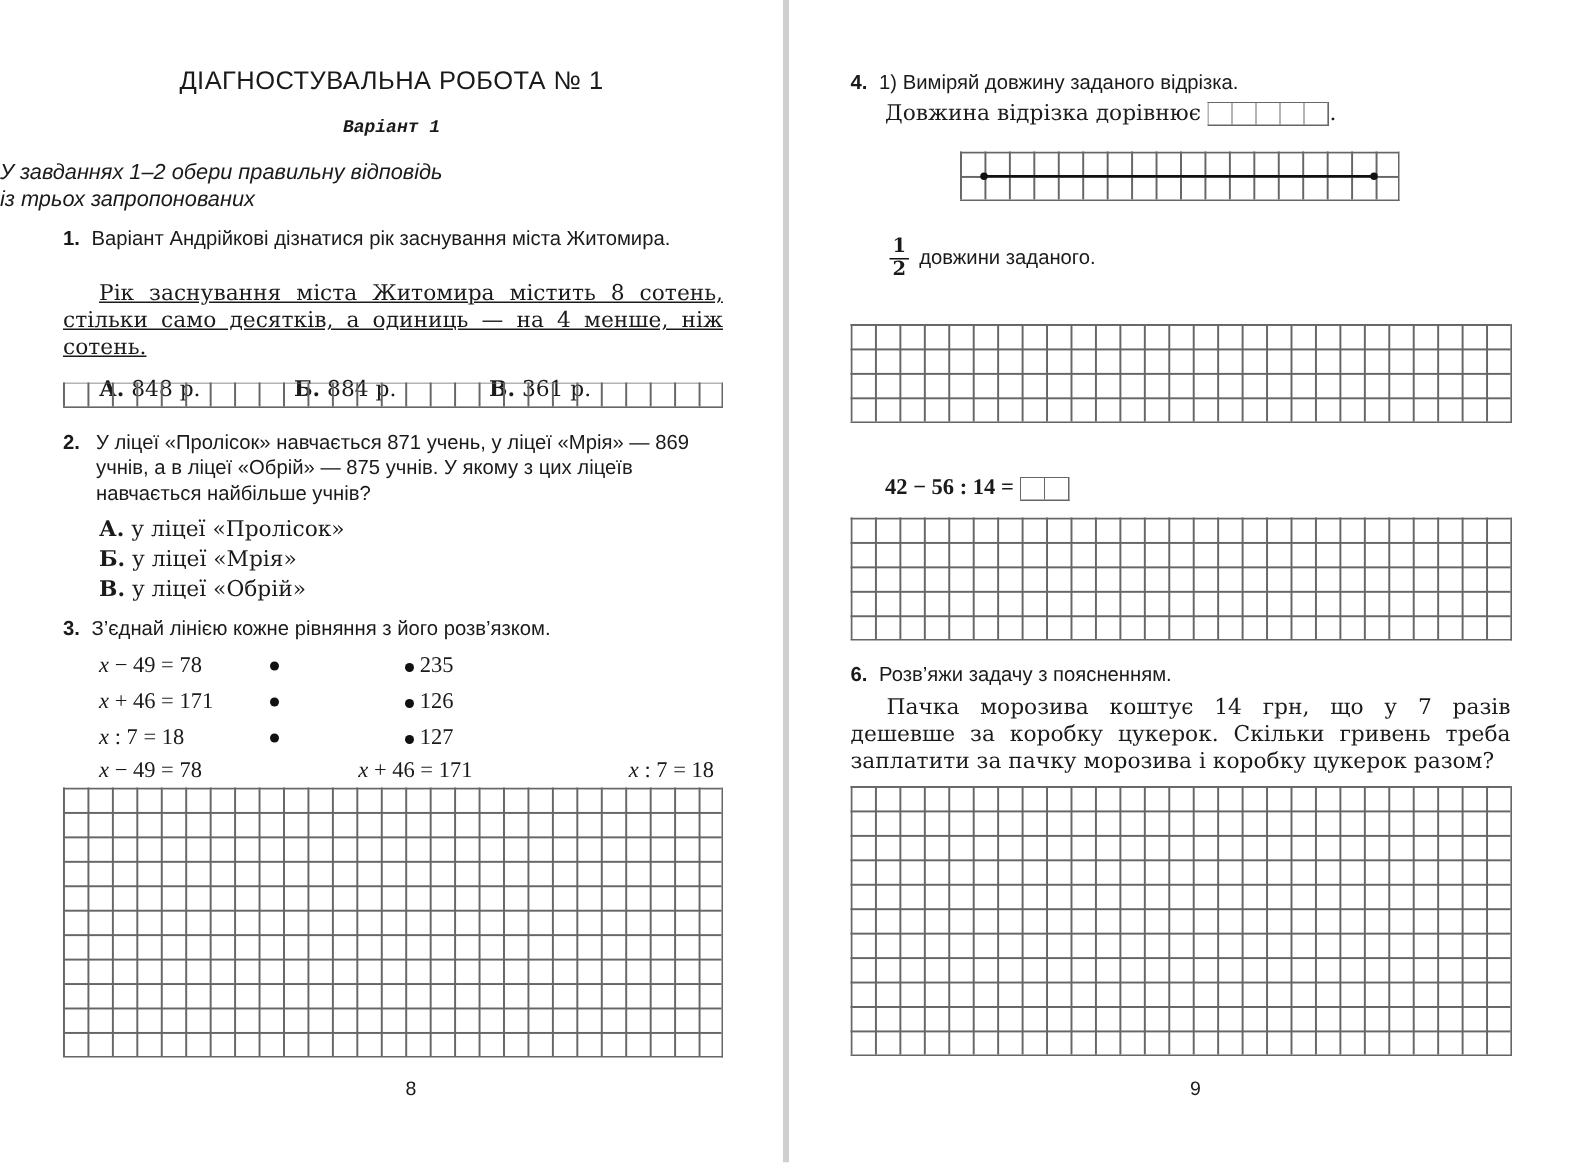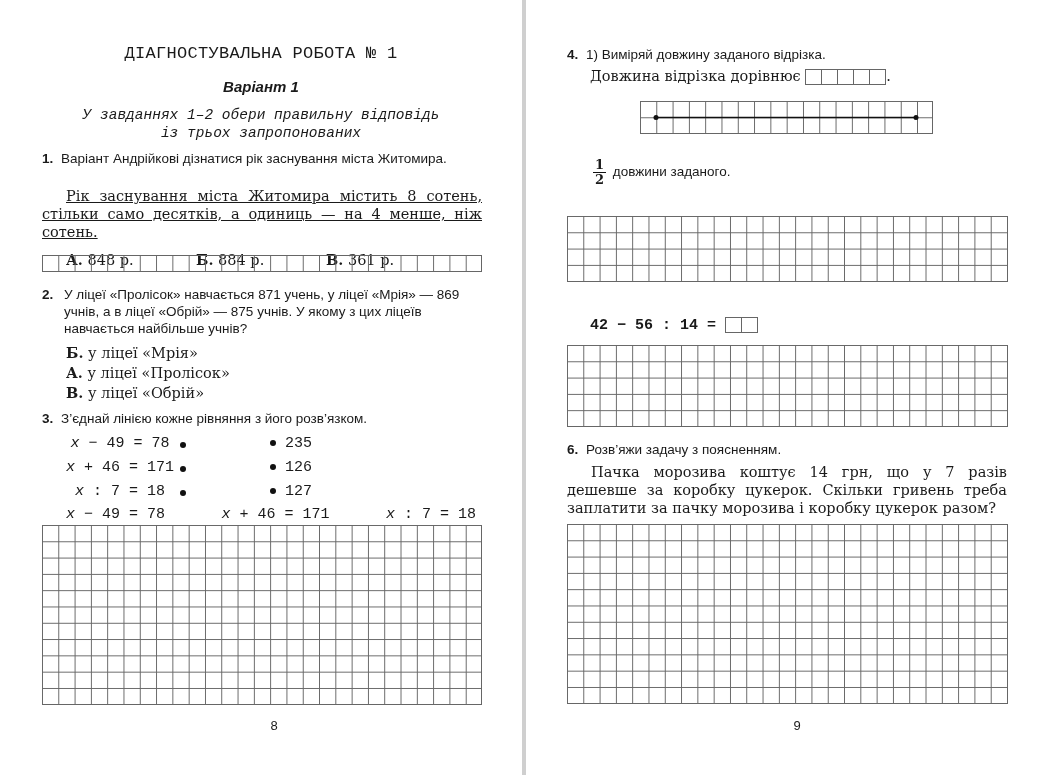--- a/index.html
+++ b/index.html
@@ -2,29 +2,29 @@
 <html><head>
 <meta charset="utf-8">
 <style>
   html,body{margin:0;padding:0;background:#fff;}
   body{width:1048px;height:775px;position:relative;overflow:hidden;color:#1a1a1a;}
   .page{position:absolute;top:0;height:775px;background:#fff;}
   #left{left:0;width:522px;}
   #right{left:526px;width:544px;}
   #spine{position:absolute;left:522px;top:0;width:4px;height:775px;background:#cfcfcf;}
   .abs{position:absolute;}
-  .title{font-family:Liberation Mono, monospace;font-size:17px;letter-spacing:0.3px;}
-  .variant{font-family:Liberation Sans, sans-serif;font-style:italic;font-weight:bold;font-size:15px;}
-  .instr{font-family:Liberation Mono, monospace;font-style:italic;font-size:14.5px;text-align:center;line-height:18px;}
+  .title{font-family:Liberation Sans, sans-serif;font-size:17px;letter-spacing:0.3px;}
+  .variant{font-family:Liberation Mono, monospace;font-style:italic;font-weight:bold;font-size:12px;}
+  .instr{font-family:Liberation Sans, sans-serif;font-style:italic;font-size:14.5px;line-height:18px;}
   .qnum{font-family:"Liberation Sans",sans-serif;font-weight:bold;font-size:13.5px;}
   .qtext{font-family:"Liberation Sans",sans-serif;font-size:13.5px;line-height:17px;}
   .body-serif{font-family:"DejaVu Serif",serif;font-size:14.5px;line-height:18px;text-align:justify;}
   .opt{font-family:"DejaVu Serif",serif;font-size:14.5px;}
   .opt b{font-weight:bold;}
-  .math{font-family:Liberation Mono, monospace;font-size:15px;text-align:center;}
+  .math{font-family:Liberation Serif, serif;font-size:15px;}
   .math i{font-style:italic;}
   .grid{position:absolute;border-right:1px solid #666;border-bottom:1px solid #666;
     background-image:linear-gradient(to right,#666 1px,transparent 1px),linear-gradient(to bottom,#666 1px,transparent 1px);
     background-size:16.3px 16.3px;}
   .boxes{display:inline-block;vertical-align:middle;height:15px;border-right:1px solid #666;border-bottom:1px solid #666;
     background-image:linear-gradient(to right,#666 1px,transparent 1px),linear-gradient(to bottom,#666 1px,transparent 1px);
     background-size:16px 16px;}
   .dot{display:inline-block;width:6px;height:6px;border-radius:50%;background:#111;vertical-align:middle;}
   .pnum{font-family:"Liberation Sans",sans-serif;font-size:13px;}
   .frac{display:inline-block;vertical-align:middle;text-align:center;font-family:"DejaVu Serif",serif;font-weight:bold;font-size:13px;line-height:14px;margin:0 3px;}
@@ -55,22 +55,22 @@
     </div>
   </div>
   <div class="grid" style="left:42px;top:255px;width:439px;height:16px;"></div>
 
   <div class="abs" style="left:42px;top:286px;width:440px;">
     <div class="qtext" style="display:flex;">
       <span class="qnum" style="width:22px;flex:none;">2.</span>
       <span>У ліцеї «Пролісок» навчається 871 учень, у ліцеї «Мрія» — 869 учнів, а в ліцеї «Обрій» — 875 учнів. У якому з цих ліцеїв навчається найбільше учнів?</span>
     </div>
     <div class="opt" style="margin-top:6px;padding-left:24px;line-height:20px;">
+      <div><b>А.</b> <span>у ліцеї «Пролісок»</span></div>
       <div><b>Б.</b> <span>у ліцеї «Мрія»</span></div>
-      <div><b>А.</b> <span>у ліцеї «Пролісок»</span></div>
       <div><b>В.</b> <span>у ліцеї «Обрій»</span></div>
     </div>
   </div>
 
   <div class="abs qtext" style="left:42px;top:410px;width:440px;">
     <span class="qnum">3.</span>
     <span style="margin-left:4px">З’єднай лінією кожне рівняння з його розв’язком.</span>
   </div>
   <div class="abs math" style="left:66px;top:432px;line-height:24px;">
     <div><i>x</i><span> − 49 = 78</span></div>

